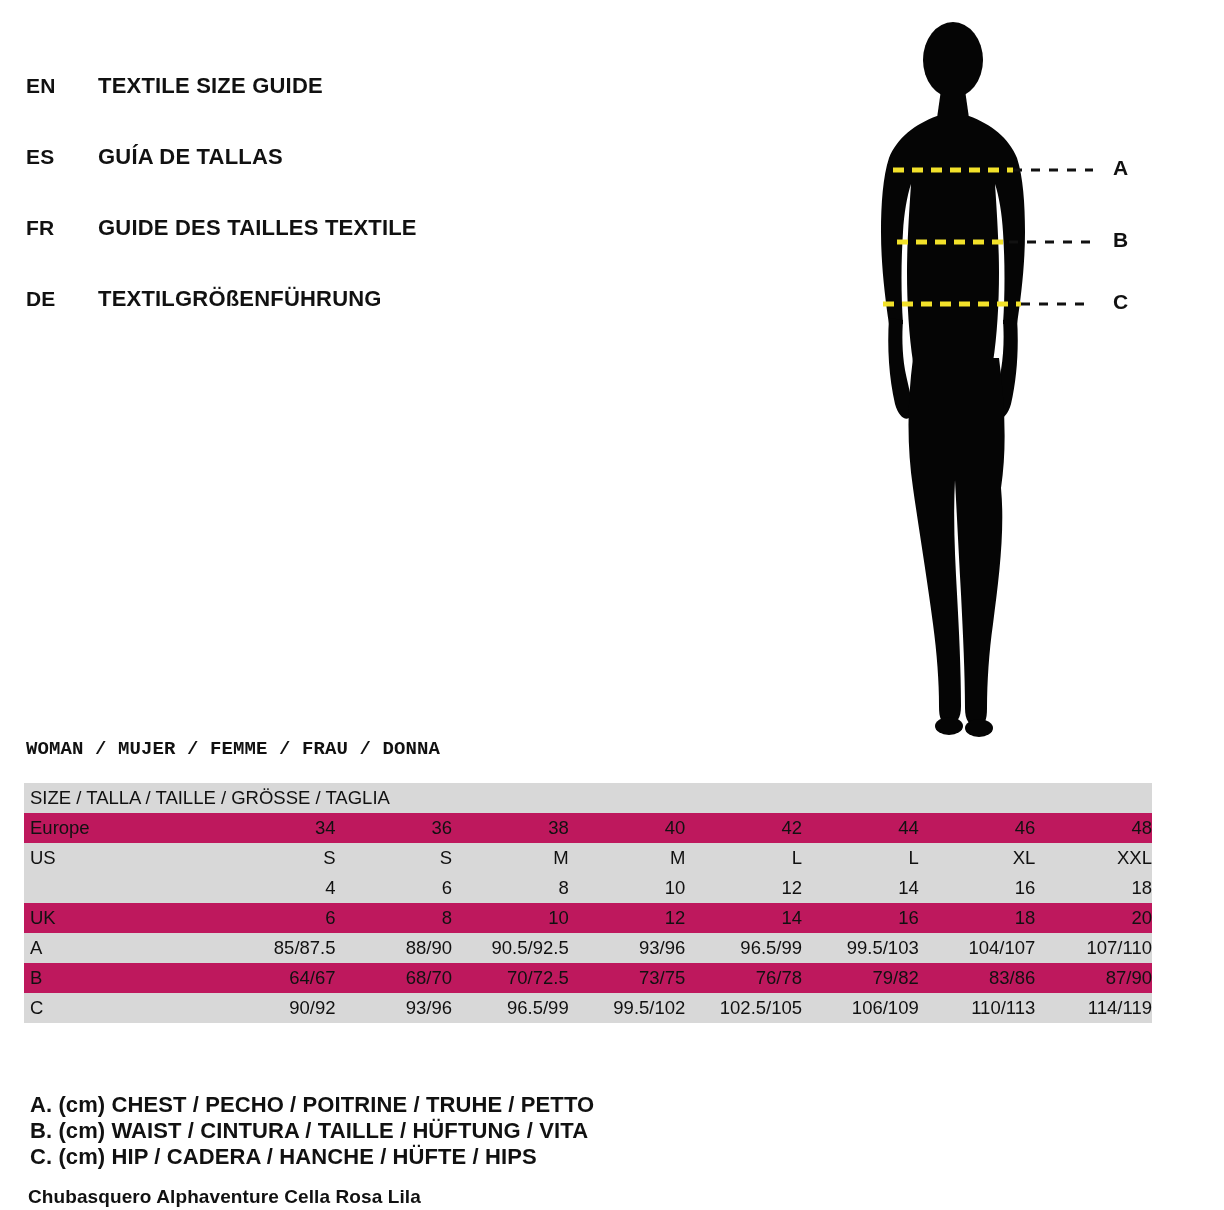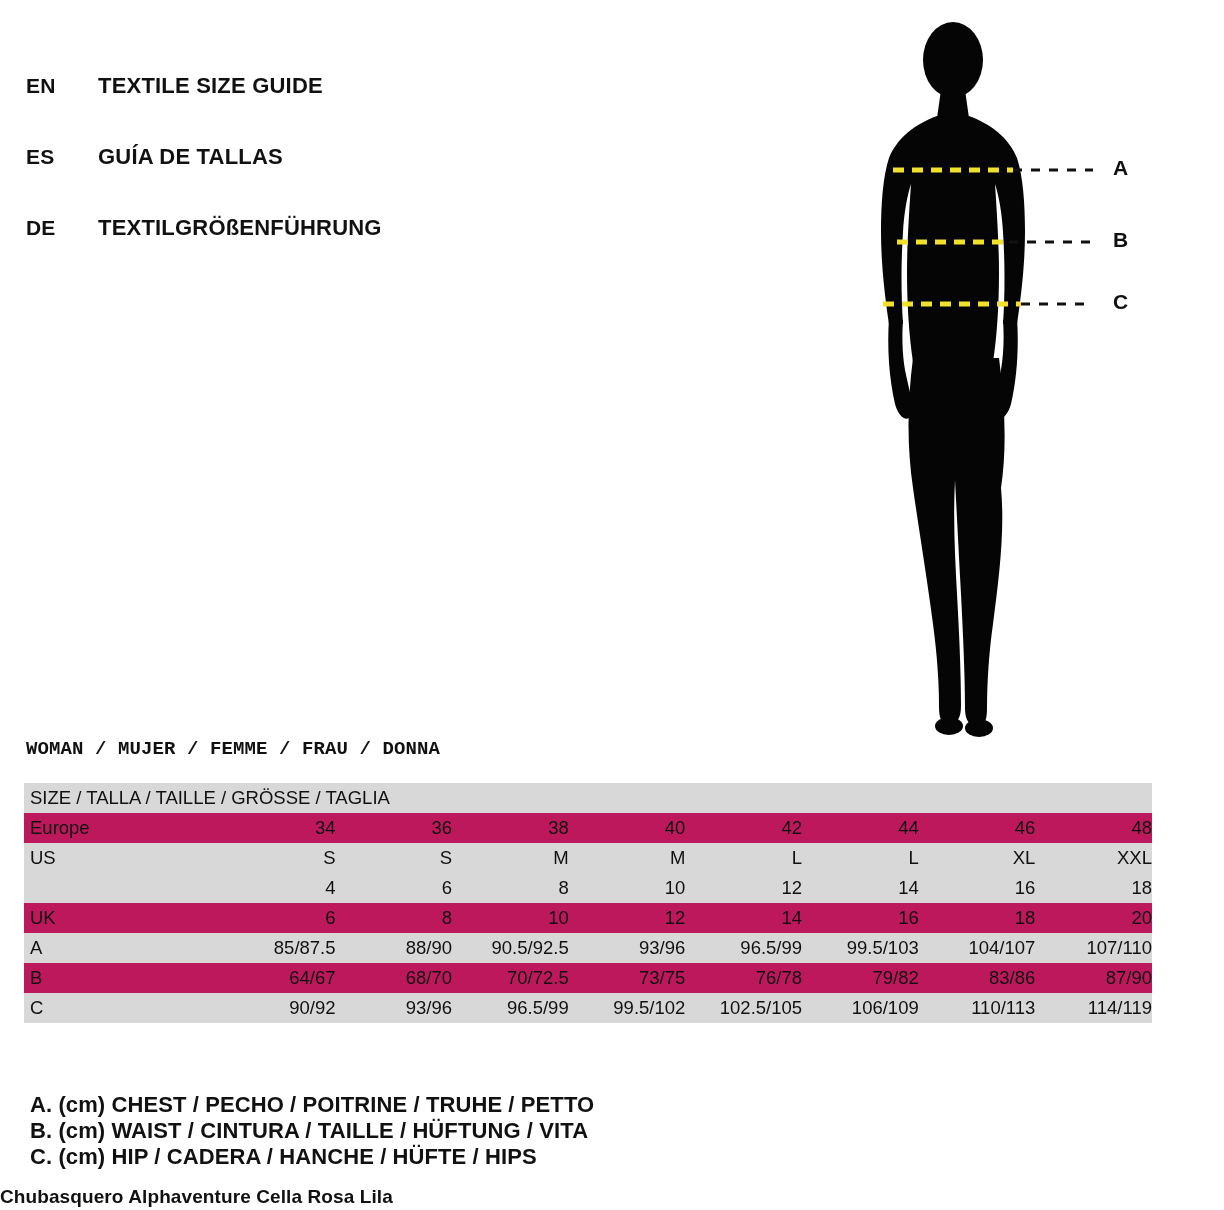--- a/index.html
+++ b/index.html
@@ -125,20 +125,21 @@
 
   
   #product-title {
     position: absolute;
     left: 0px;
     top: 1186px;
     font-size: 19px;
     font-weight: bold;
     color: #111;
     letter-spacing: 0.1px;
+    padding-left: 28px;
   }
   #product-code {
     position: absolute;
     right: 4px;
     top: 1190px;
     font-size: 15px;
     font-weight: bold;
     color: #111;
   }
 </style>
@@ -146,20 +147,24 @@
 <body>
 
 <div id="lang-block">
   <div class="lang-row">
     <span class="lang-code">EN</span>
     <span class="lang-title">TEXTILE SIZE GUIDE</span>
   </div>
   <div class="lang-row">
     <span class="lang-code">ES</span>
     <span class="lang-title">GUÍA DE TALLAS</span>
+  </div>
+  <div class="lang-row">
+    <span class="lang-code">FR</span>
+    <span class="lang-title">GUIDE DES TAILLES TEXTILE</span>
   </div>
   <div class="lang-row">
     <span class="lang-code">DE</span>
     <span class="lang-title">TEXTILGRÖßENFÜHRUNG</span>
   </div>
 </div>
 
 <div id="figure-block">
   <svg id="figure-svg" width="330" height="720" viewBox="0 0 330 720">
 

